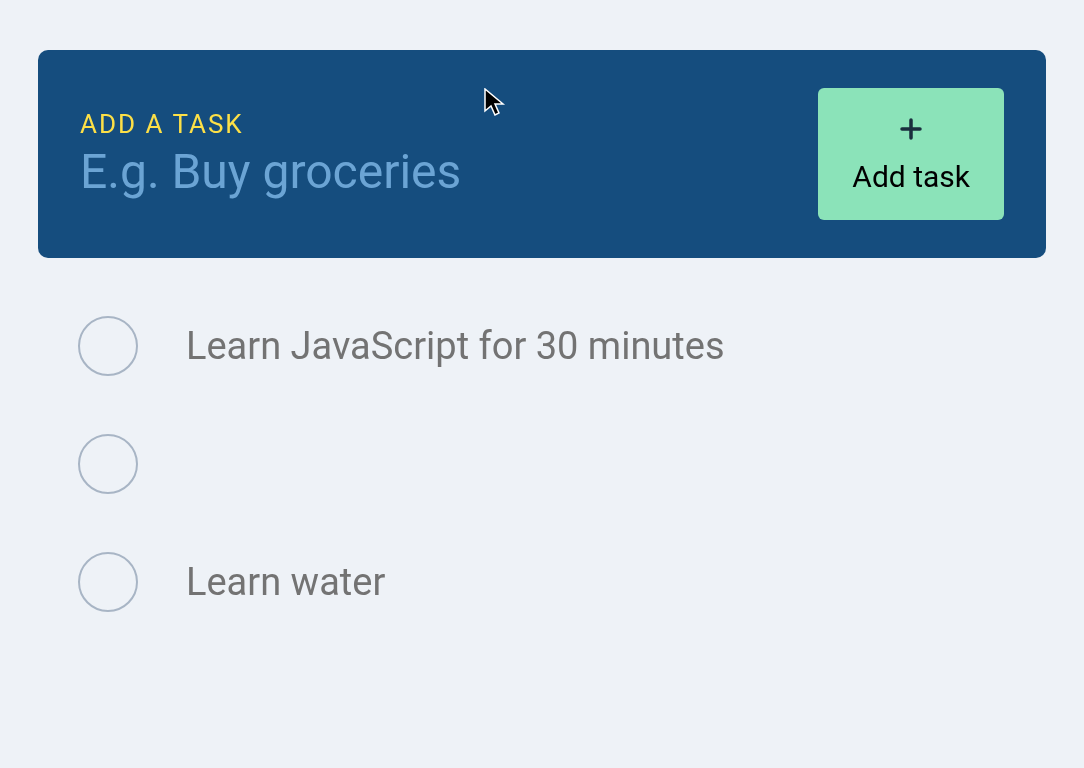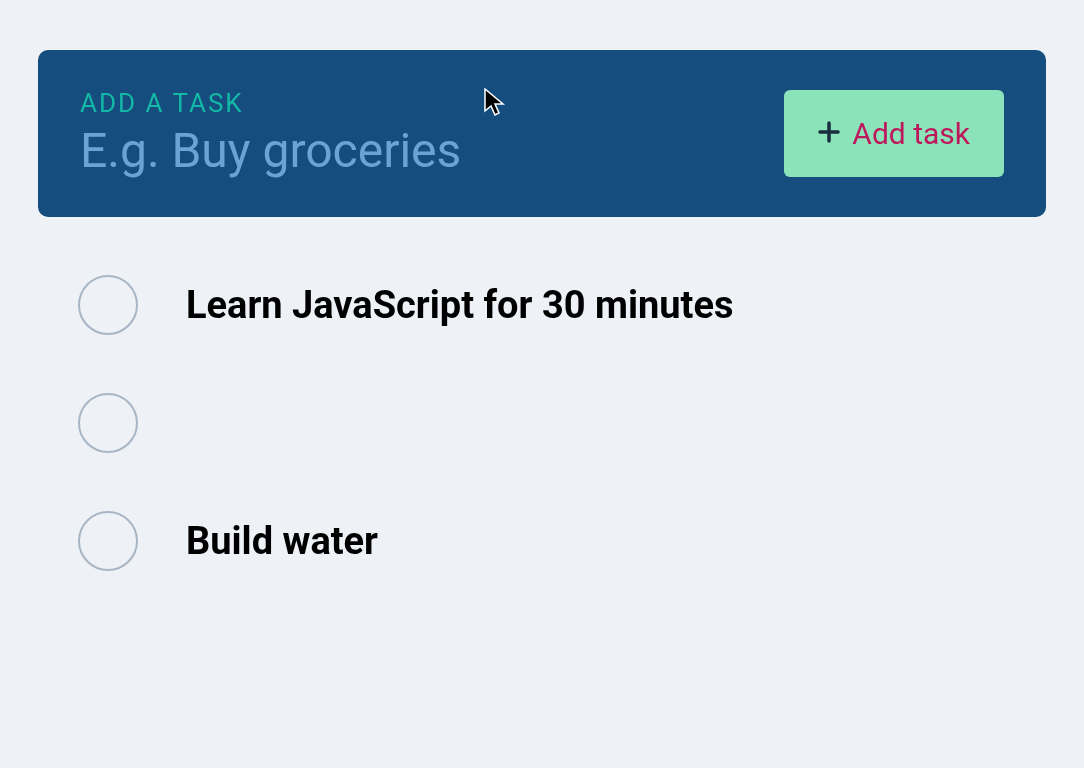--- a/index.html
+++ b/index.html
@@ -23,21 +23,21 @@
       align-items: center;
       justify-content: space-between;
       gap: 20px;
     }
     .input-section {
       flex: 1;
       display: flex;
       flex-direction: column;
     }
     .input-label {
-      color: #14b8a6;
+      color: #fde047;
       font-size: 26px;
       letter-spacing: 2px;
       font-variant: small-caps;
       text-transform: uppercase;
       font-weight: 400;
       margin-bottom: 4px;
     }
     .task-input {
       background: transparent;
       border: none;
@@ -52,26 +52,27 @@
       color: #6ba4d4;
       opacity: 1;
     }
     .add-button {
       background-color: #8be3b9;
       border: none;
       border-radius: 6px;
       padding: 26px 34px;
       font-size: 30px;
       font-weight: 400;
-      color: #be185d;
+      color: #000000;
       cursor: pointer;
       display: flex;
       align-items: center;
       gap: 12px;
       font-family: inherit;
+      flex-direction: column;
     }
     .plus-icon {
       font-weight: 700;
       font-size: 28px;
       display: inline-block;
     }
     .task-list {
       margin-top: 58px;
       padding-left: 40px;
     }
@@ -85,22 +86,22 @@
       width: 60px;
       height: 60px;
       border: 2px solid #a8b5c5;
       border-radius: 50%;
       background: transparent;
       flex-shrink: 0;
       cursor: pointer;
     }
     .task-text {
       font-size: 38px;
-      color: #000000;
-      font-weight: 700;
+      color: #737373;
+      font-weight: 400;
     }
     .cursor {
       position: absolute;
       left: 484px;
       top: 88px;
       pointer-events: none;
     }
   </style>
 </head>
 <body>
@@ -123,19 +124,19 @@
 <div class="task-list">
   <div class="task-item">
     <div class="checkbox"></div>
     <div class="task-text">Learn JavaScript for 30 minutes</div>
   </div>
   <div class="task-item">
     <div class="checkbox"></div>
   </div>
   <div class="task-item">
     <div class="checkbox"></div>
-    <div class="task-text">Build water</div>
+    <div class="task-text">Learn water</div>
   </div>
 </div>
 
 <svg class="cursor" width="22" height="30" viewBox="0 0 22 30">
   <path d="M1 1 L1 23 L7 18 L11 27 L15 25 L11 16 L19 16 Z" fill="#000000" stroke="#ffffff" stroke-width="1.5"></path>
 </svg>
 
 </body></html>

